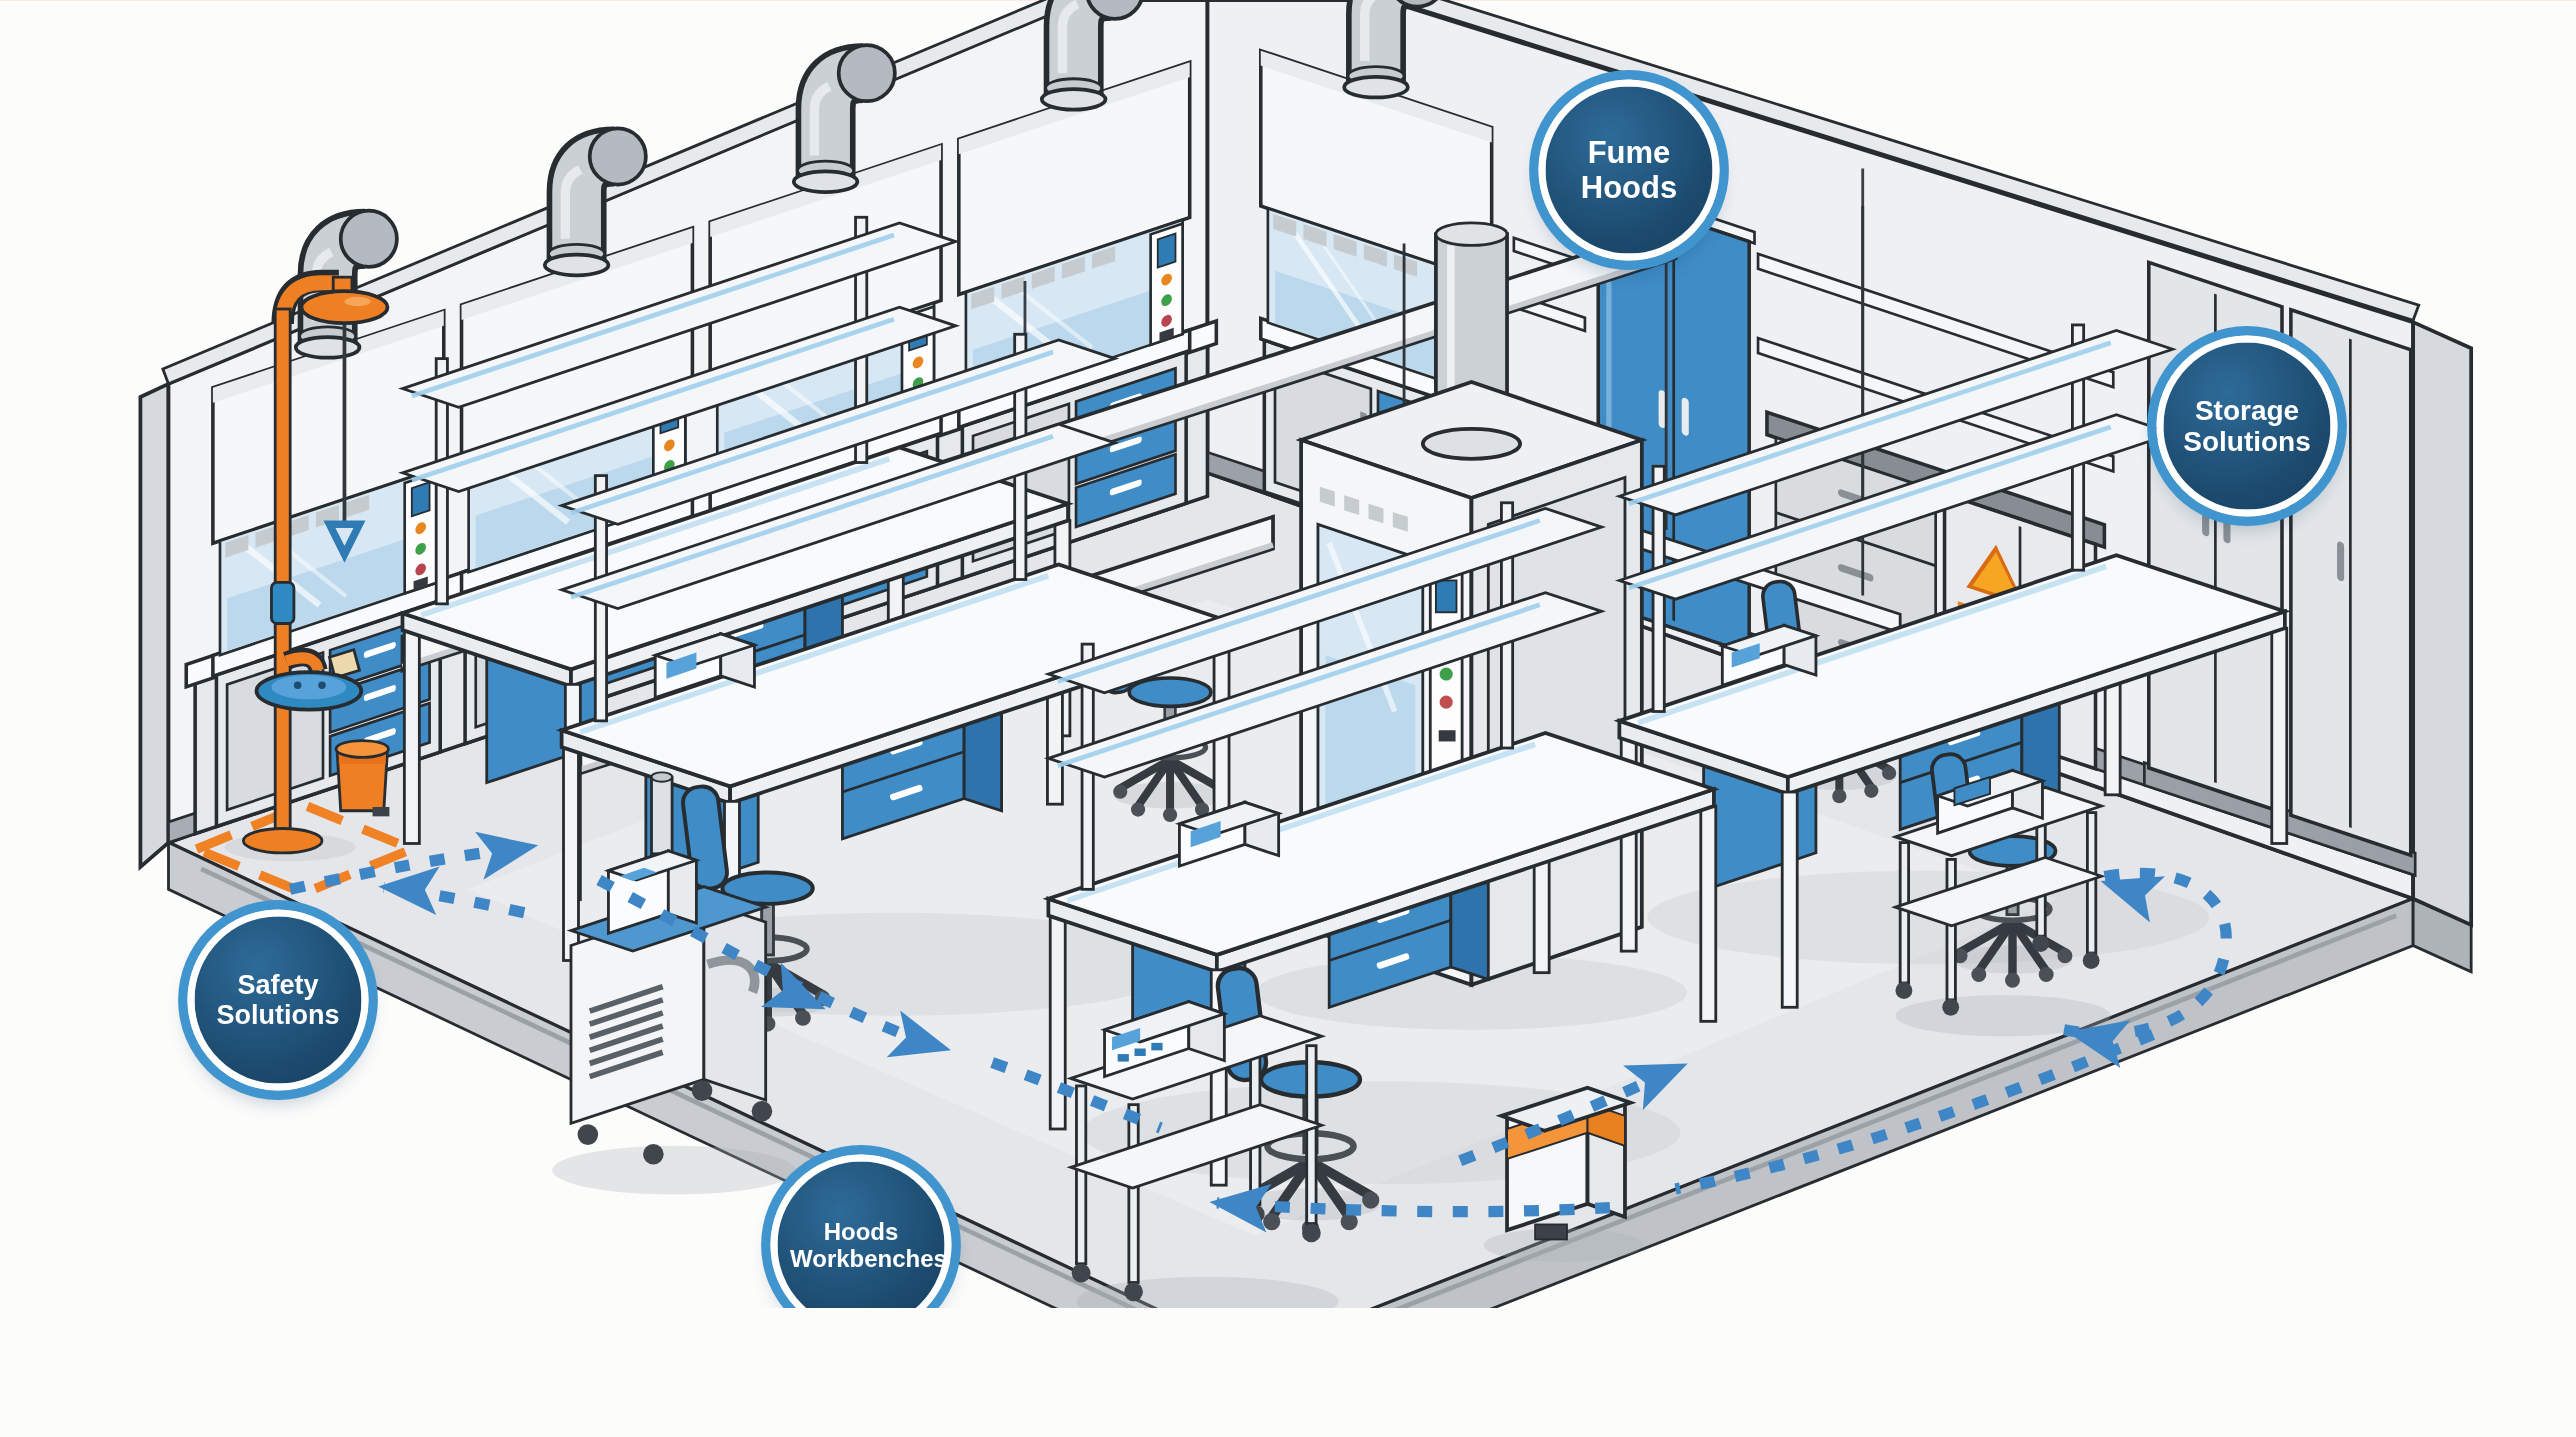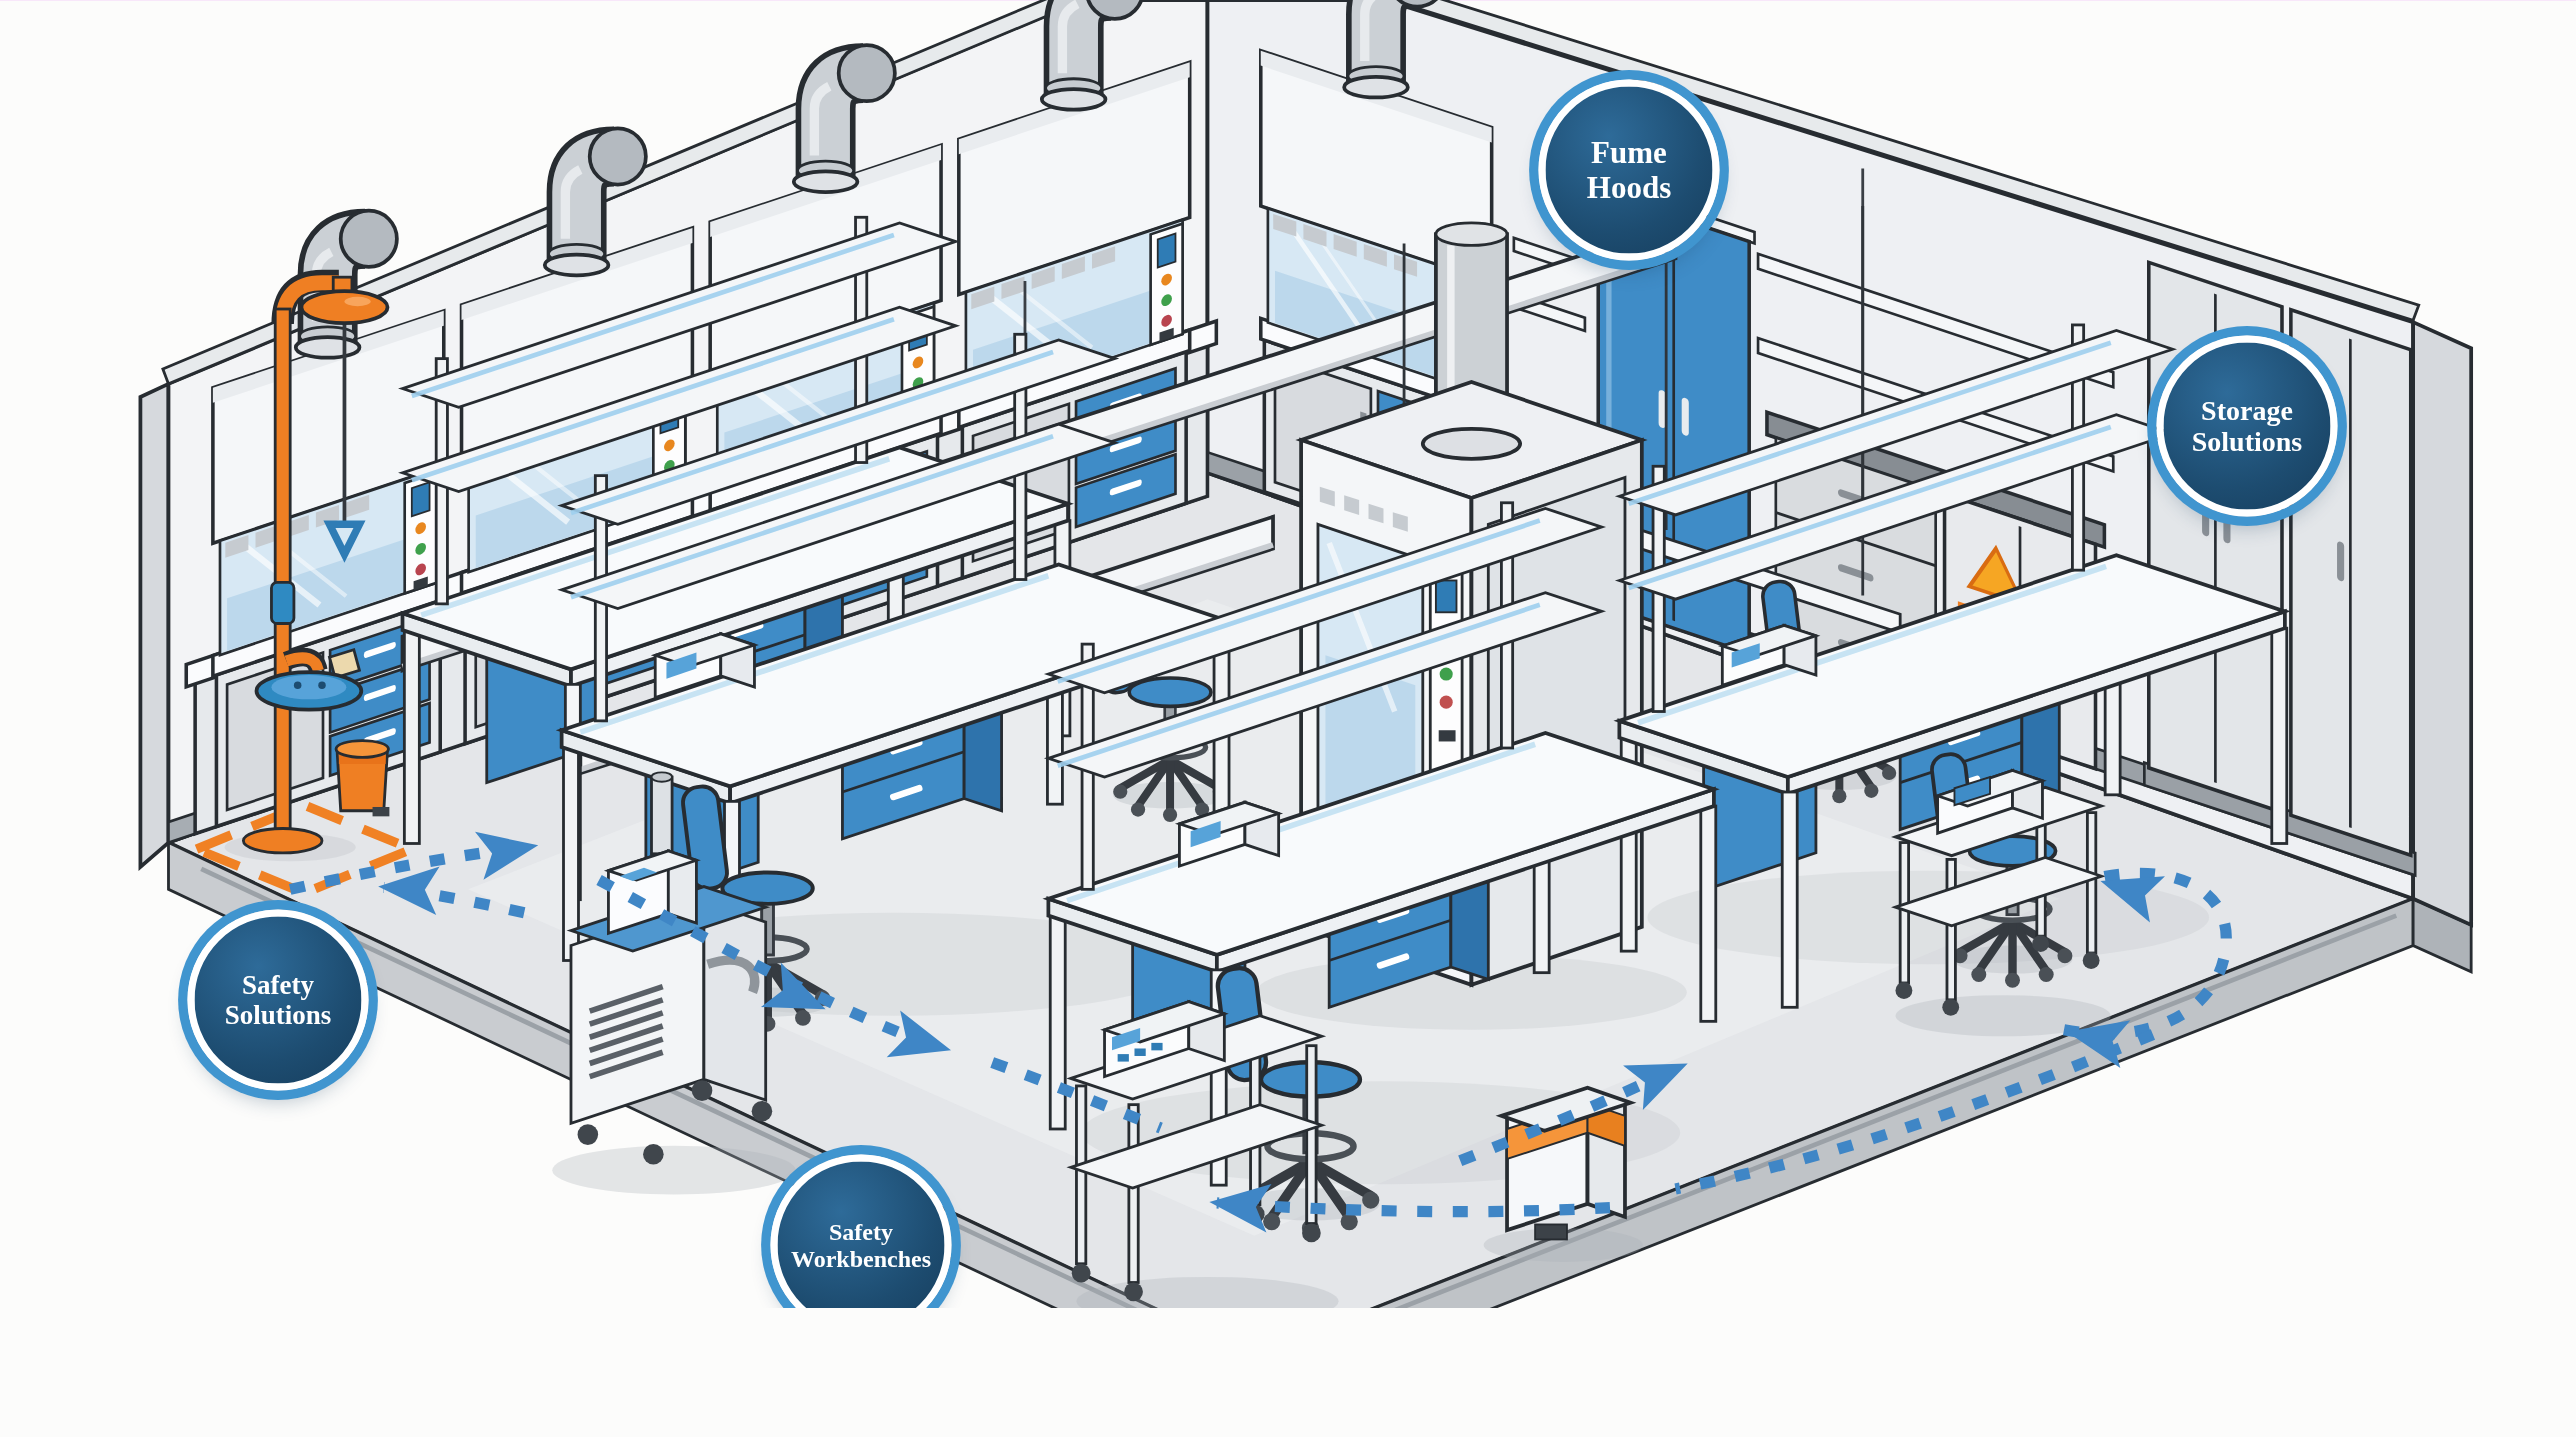--- a/index.html
+++ b/index.html
@@ -1,17 +1,17 @@
 <!DOCTYPE html>
 <html style="font-size:15px"><head>
 <meta charset="utf-8">
 <style>
   html,body{margin:0;padding:0;background:#fcfcfb;}
-  .stage{position:relative;width:2576px;height:1308px;background:#d946ef;overflow:hidden;
-         font-family:Liberation Serif, serif;}
+  .stage{position:relative;width:2576px;height:1308px;background:#f97316;overflow:hidden;
+         font-family:Liberation Sans, sans-serif;}
   .stage svg{position:absolute;left:0;top:0;}
   .badge{position:absolute;width:167px;height:167px;border-radius:50%;
          transform:translate(-50%,-50%);
          border:7.5px solid #fff;
          box-shadow:0 0 0 9.4px #4095cf, 0 11.2px 19px rgba(25,60,92,.28);
          background:radial-gradient(circle at 38% 30%, #2e6b99 0%, #1d4c70 62%, #163d5c 100%);
          display:flex;align-items:center;justify-content:center;text-align:center;
          color:#fff;font-weight:bold;line-height:1.1;z-index:5;}
   .badge span{display:block;width:142px;}
   #badge-fume-hoods{left:1629px;top:170px;font-size:31px;}
@@ -441,18 +441,18 @@
   <div class="badge" id="badge-fume-hoods">
     <span>Fume Hoods</span>
   </div>
   <div class="badge" id="badge-storage-solutions">
     <span>Storage Solutions</span>
   </div>
   <div class="badge" id="badge-safety-equipment">
     <span>Safety Solutions</span>
   </div>
   <div class="badge" id="badge-custom-workbenches">
-    <span>Safety Workbenches</span>
+    <span>Hoods Workbenches</span>
   </div>
 </div>
 
 </div>
 
 
 </body></html>

